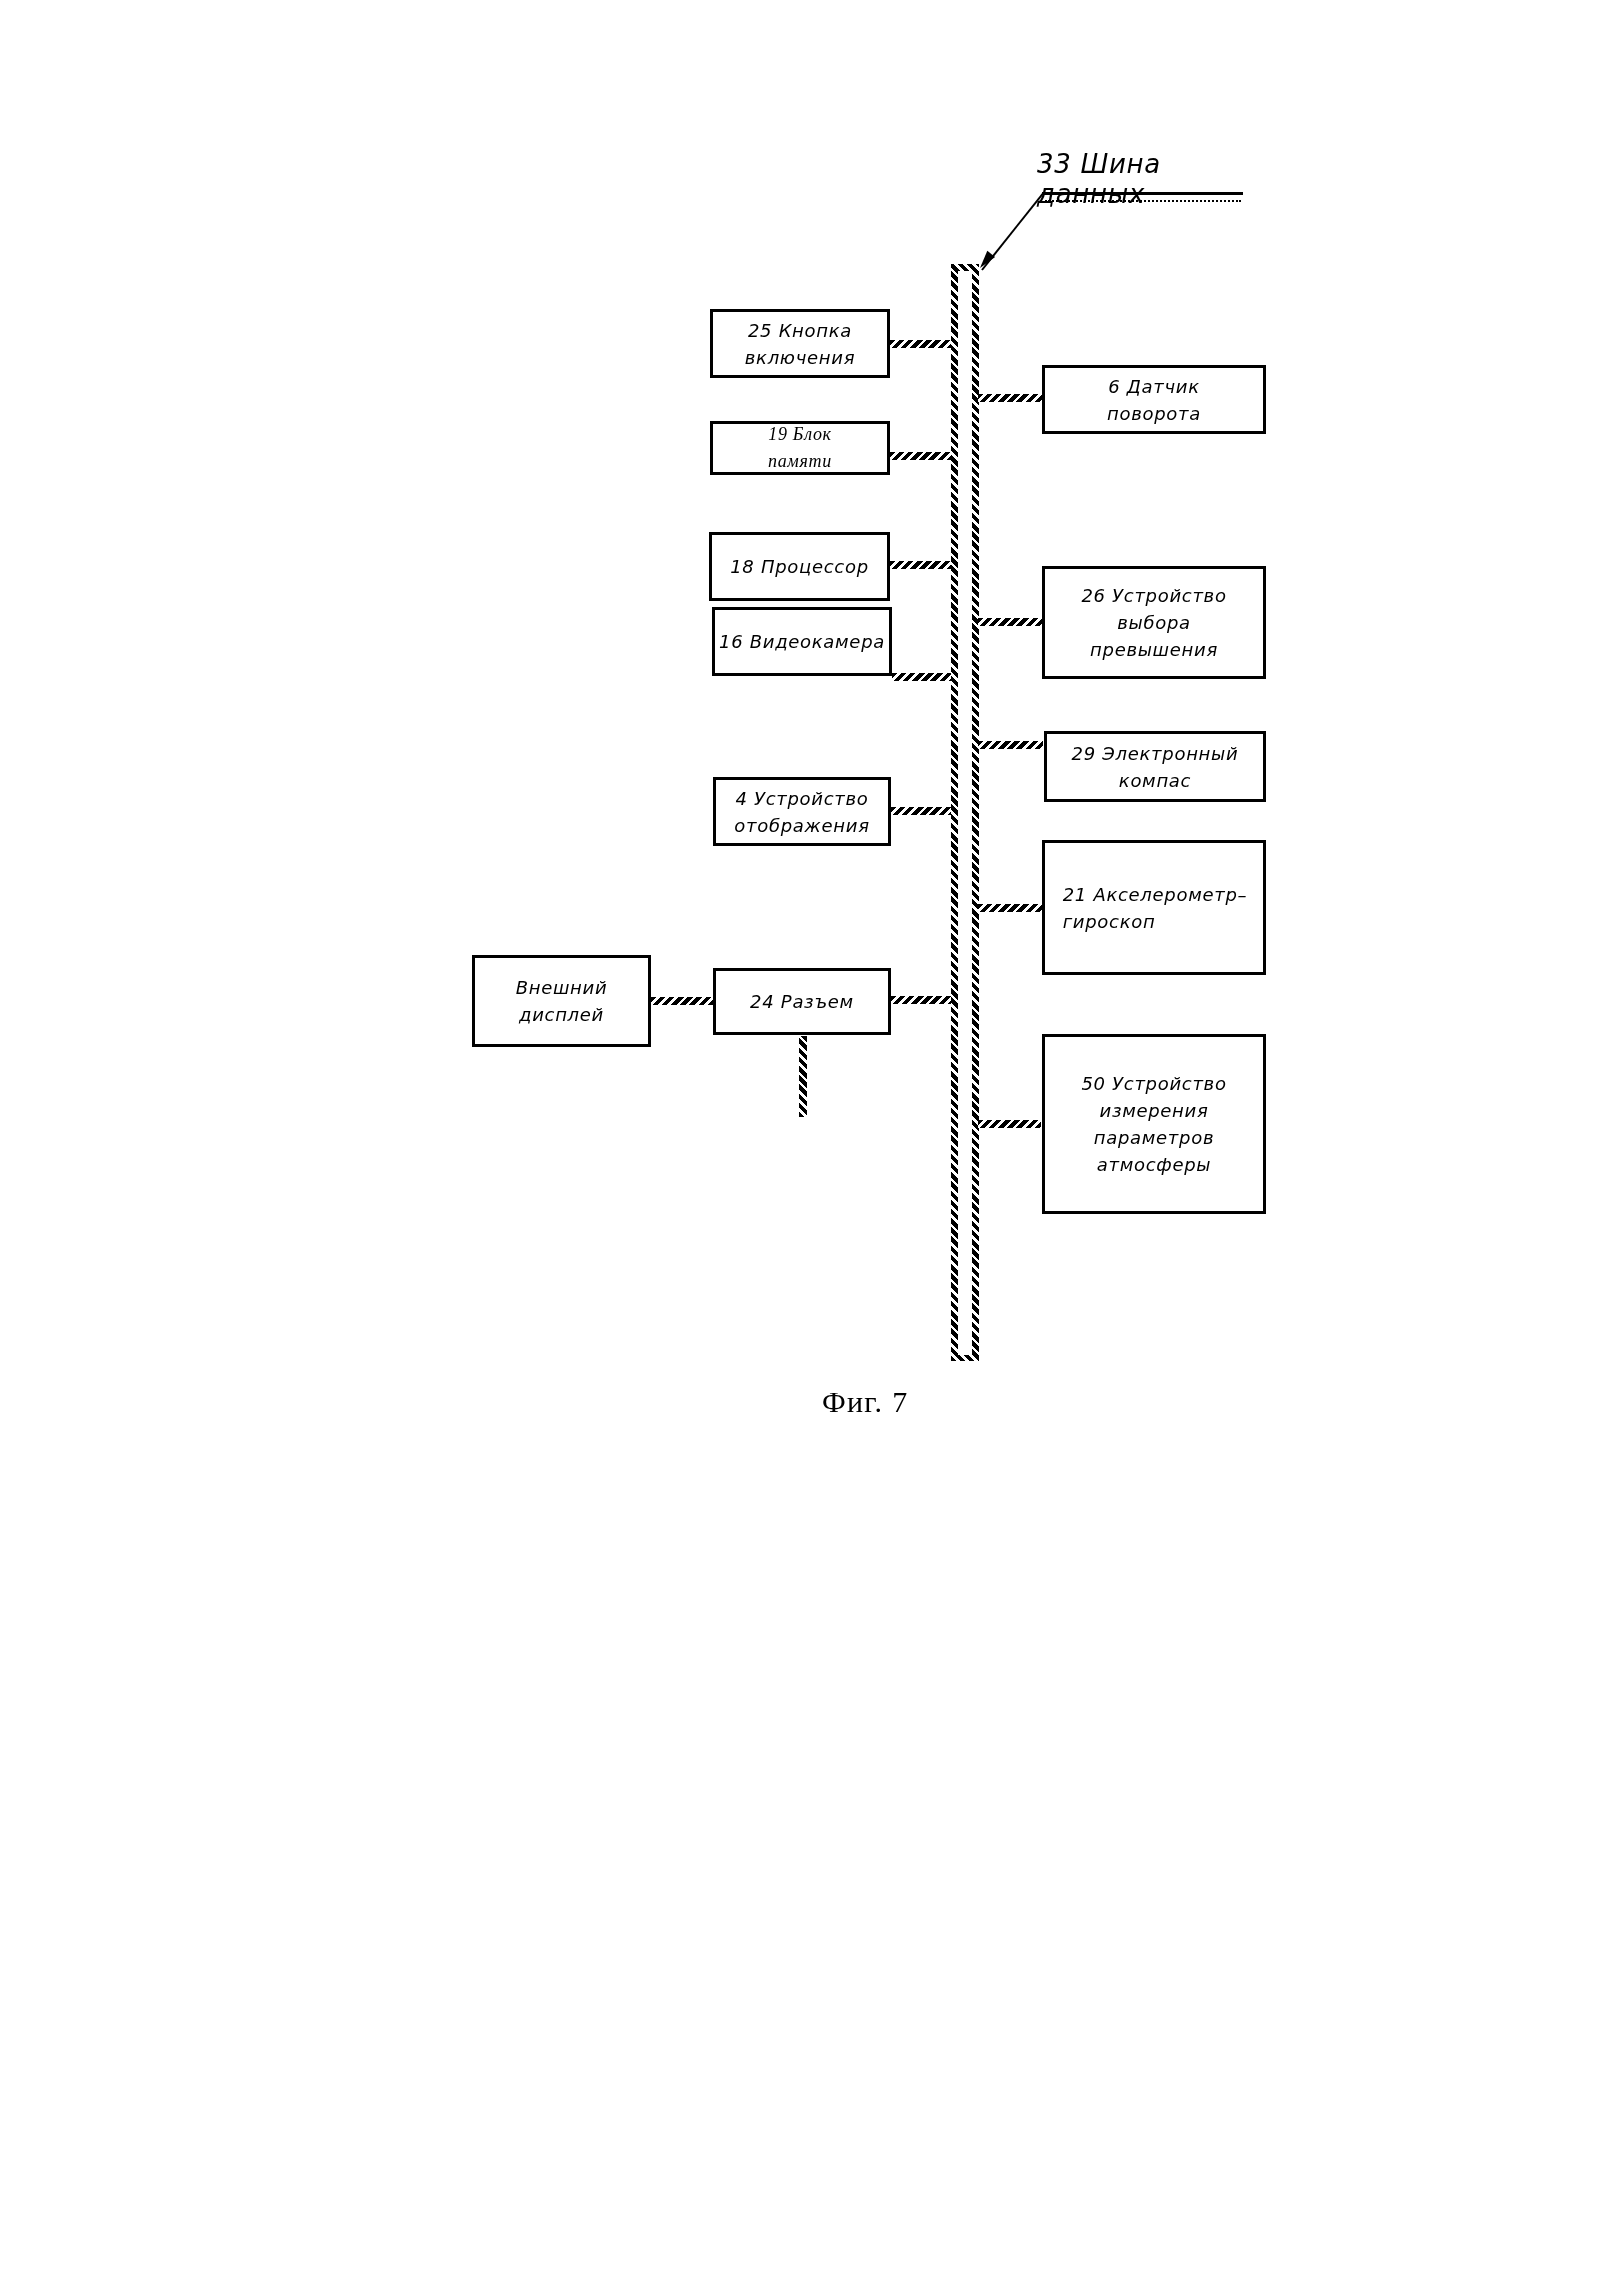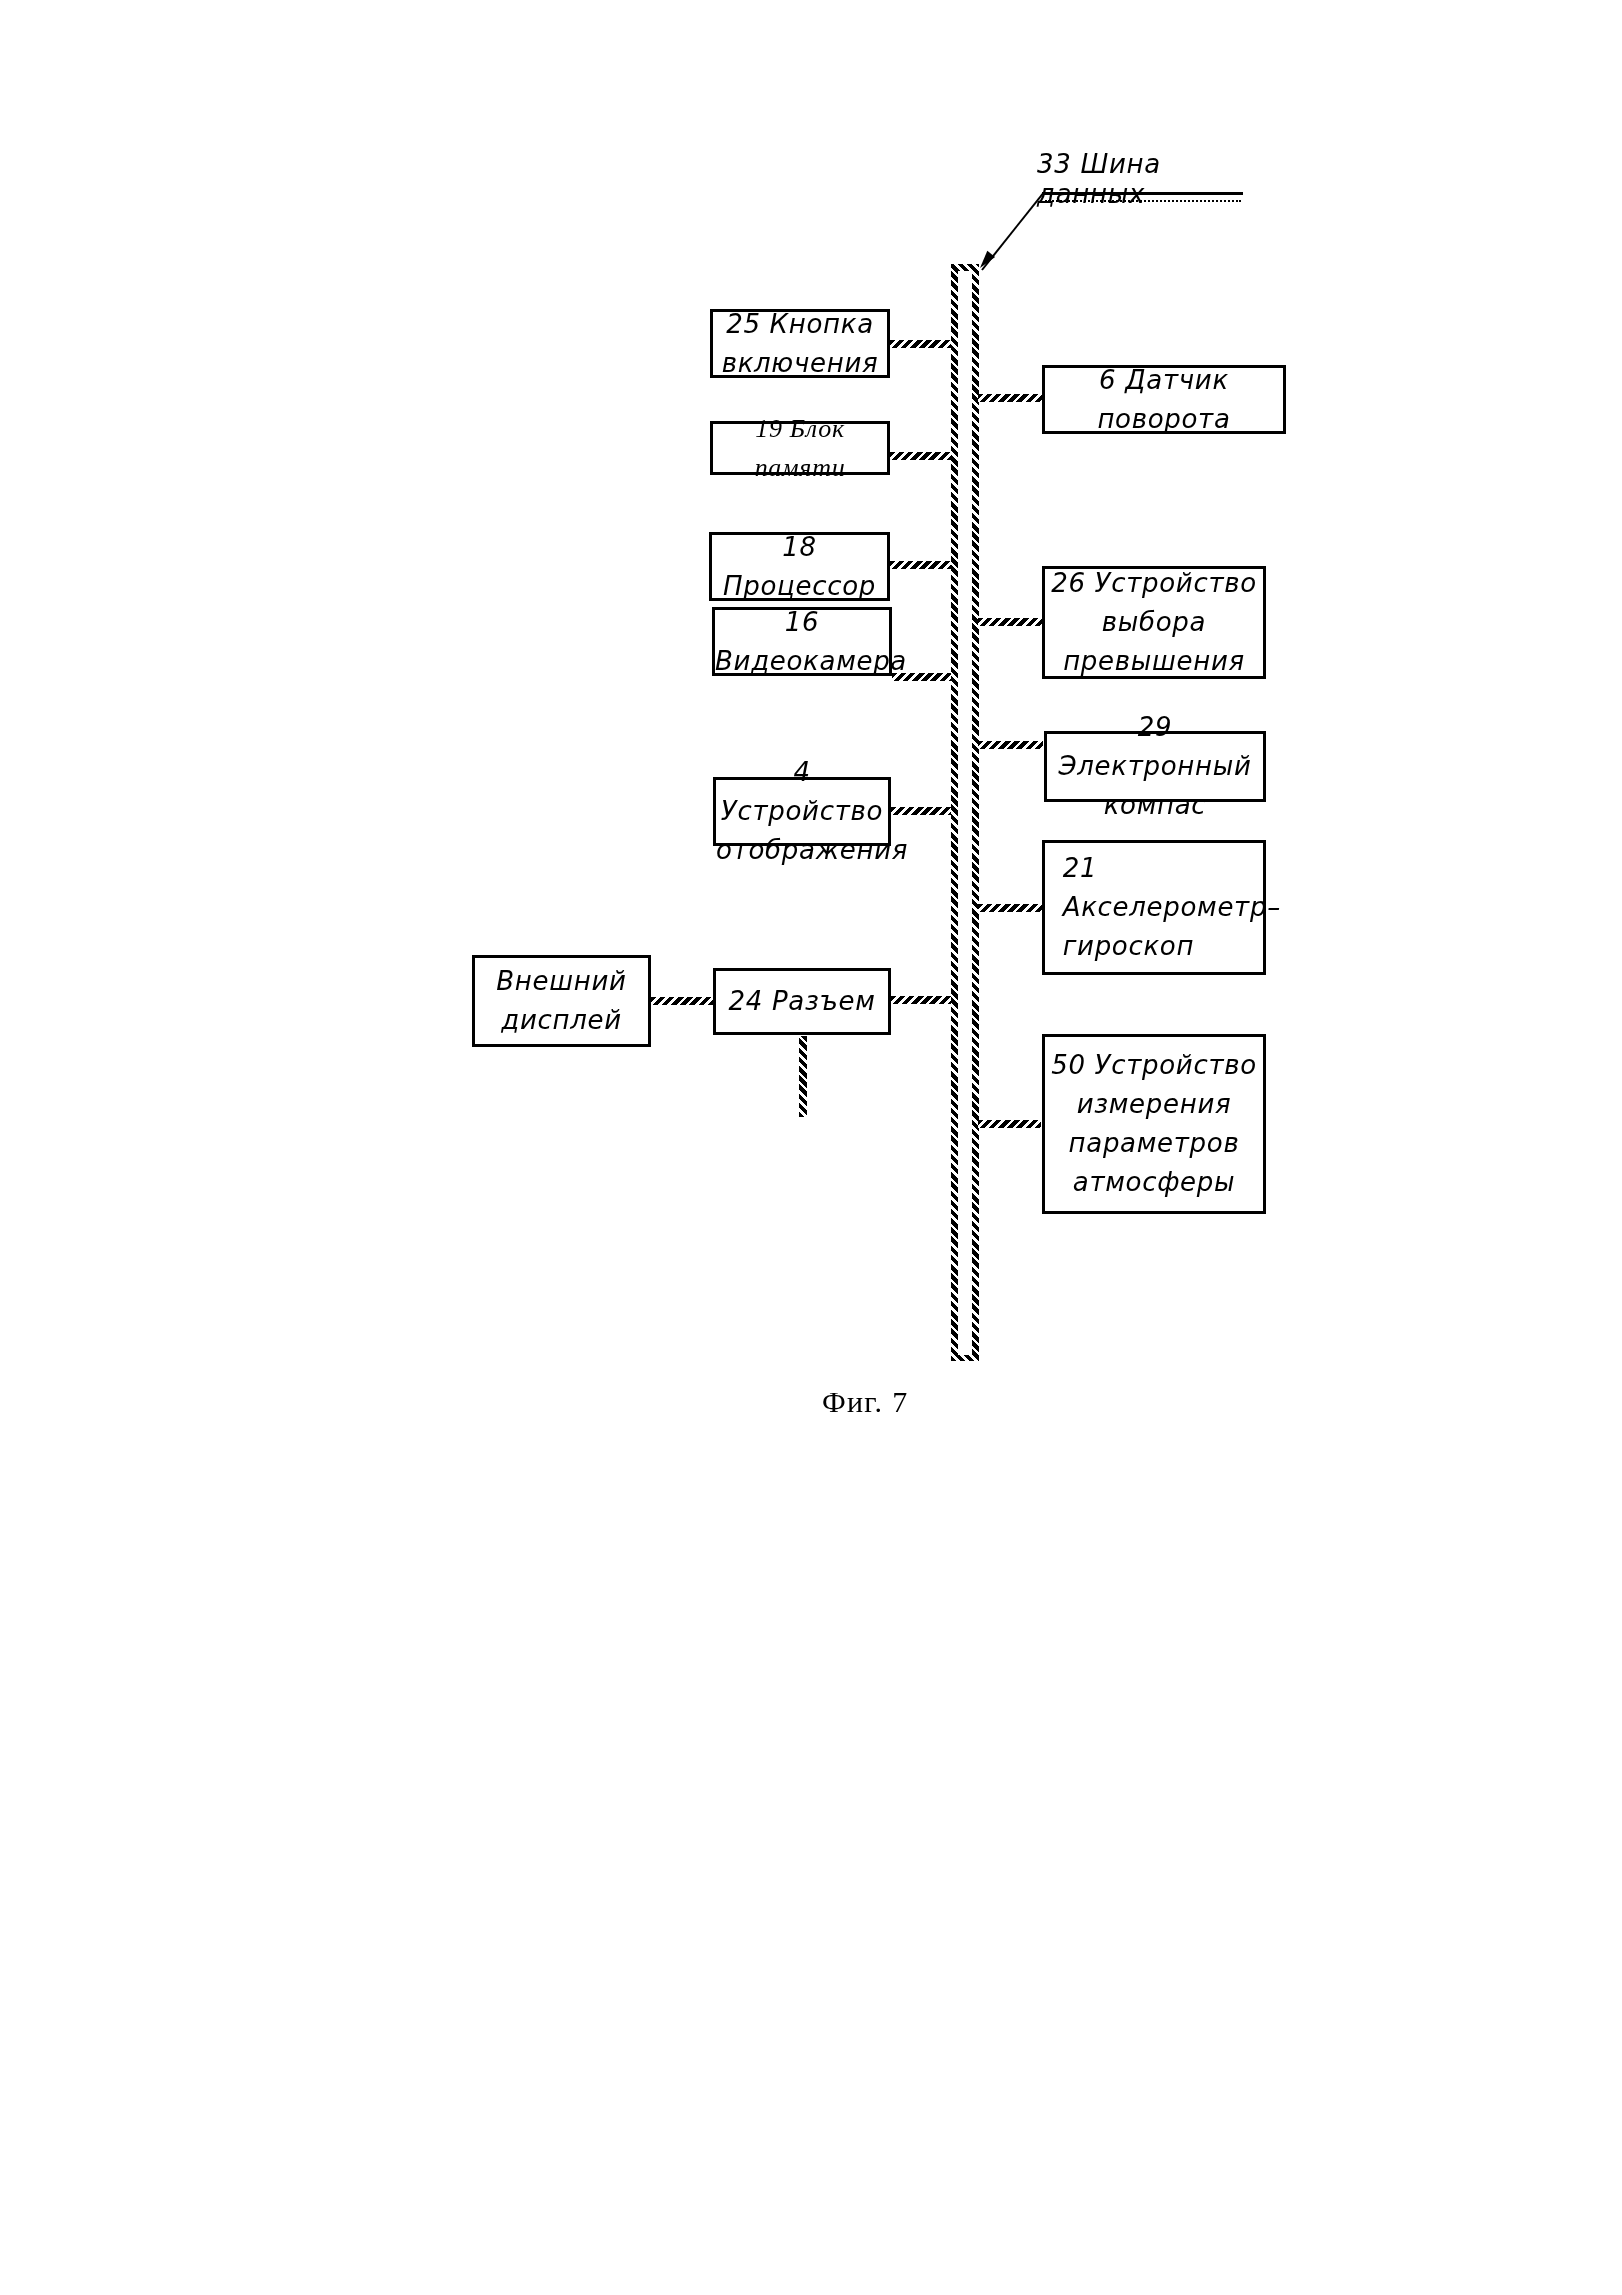--- a/index.html
+++ b/index.html
@@ -2,32 +2,32 @@
 <html style="font-size:10.5px"><head>
 <meta charset="utf-8">
 <style>
   html,body{margin:0;padding:0;background:#fff;}
   .page{position:relative;width:1622px;height:2295px;background:#ffffff;overflow:hidden;
         font-family:"DejaVu Sans",sans-serif;color:#000;}
 
   
   .blk{position:absolute;box-sizing:border-box;border:3.3px solid #000;background:#fff;
        display:flex;align-items:center;justify-content:center;text-align:center;}
-  .lbl{white-space:pre-line;font-style:italic;font-size:26px;line-height:1.5;
+  .lbl{white-space:pre-line;font-style:italic;font-size:18px;line-height:1.5;
        letter-spacing:0.7px;width:100%;}
 
   .b25{left:710px;top:309px;width:180px;height:69px;}
   .b19{left:710px;top:421px;width:180px;height:54px;font-family:Liberation Serif, serif;}
   .b18{left:709px;top:532px;width:181px;height:69px;}
   .b16{left:712px;top:607px;width:180px;height:69px;}
   .b15{left:713px;top:777px;width:178px;height:69px;}
   .b24{left:713px;top:968px;width:178px;height:67px;}
   .bext{left:472px;top:955px;width:179px;height:92px;}
   .b35{left:667px;top:1117px;width:224px;height:181px;}
-  .b6 {left:1042px;top:365px;width:244px;height:69px;}
+  .b6 {left:1042px;top:365px;width:224px;height:69px;}
   .b26{left:1042px;top:566px;width:224px;height:113px;}
   .b29{left:1044px;top:711px;width:222px;height:71px;margin-top:20px;}
   .b21{left:1042px;top:840px;width:224px;height:135px;justify-content:flex-start;}
   .b21 .lbl{text-align:left;padding-left:17.7px;}
   .b28{left:1042px;top:1034px;width:224px;height:180px;}
 
   
   .bus{position:absolute;left:951px;top:264px;width:27.5px;height:1097px;
        background:repeating-linear-gradient(45deg,#000 0 3.9px,#fff 3.9px 6.5px);}
   .bus-inner{position:absolute;inset:6.5px;background:#fff;}

